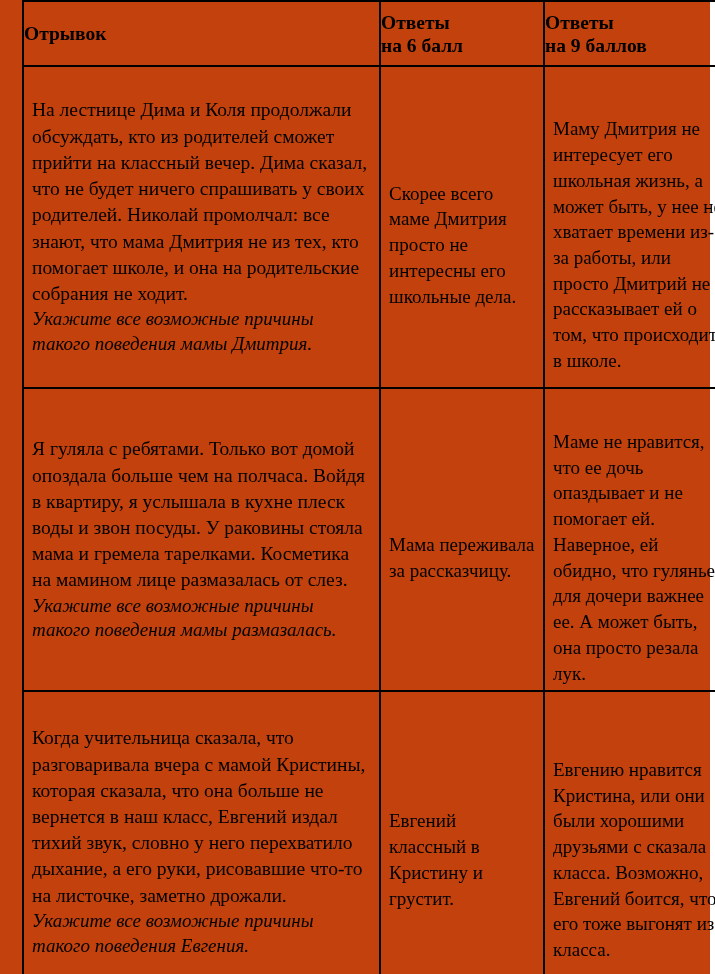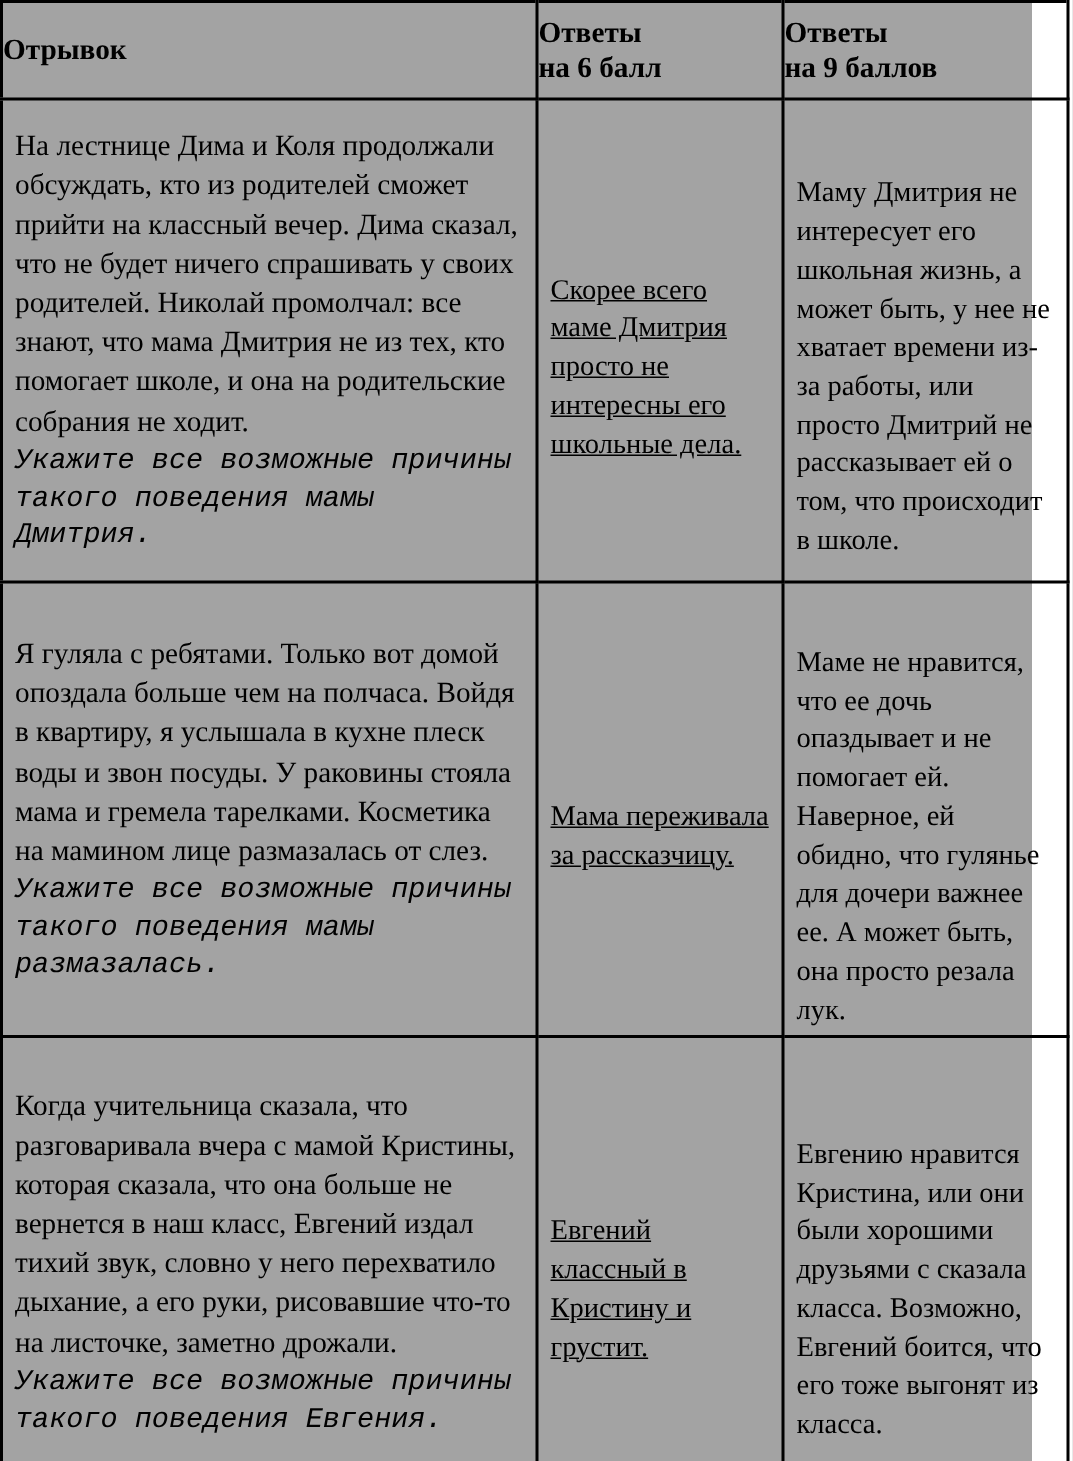--- a/index.html
+++ b/index.html
@@ -11,21 +11,22 @@
     width: 715px;
     height: 974px;
     overflow: hidden;
     font-family: "Liberation Serif", "DejaVu Serif", serif;
     color: #000000;
   }
   #sheet {
     position: relative;
     width: 688px;
     height: 974px;
-    background: #a3a3a3;
+    background: #c2410c;
+    padding-left: 22px;
   }
   table.grid {
     border-collapse: collapse;
     table-layout: fixed;
     width: 711px;
     margin: 0;
     border-top: 2px solid #000;
     border-left: 2px solid #000;
   }
   table.grid td, table.grid th {
@@ -62,29 +63,28 @@
     line-height: 1.345;
     text-align: left;
     word-spacing: 0px;
   }
   .passage .body-text { display: block; }
   .passage .instruction {
     display: block;
     font-style: italic;
     font-size: 19px;
     line-height: 1.30;
-    font-family: Liberation Mono, monospace;
   }
   .ans {
     font-size: 19px;
     line-height: 1.355;
     text-align: left;
     margin-top: 36px;
   }
-  td.one   { vertical-align: middle; text-decoration: underline; }
+  td.one   { vertical-align: middle; }
   td.five  { vertical-align: middle; }
   td.passage-cell { vertical-align: top; }
 
   .row1 td { height: 320px; }
   .row2 td { height: 288px; border-radius: 27px; }
   .row3 td { height: 299px; }
 </style>
 </head>
 <body>
 

